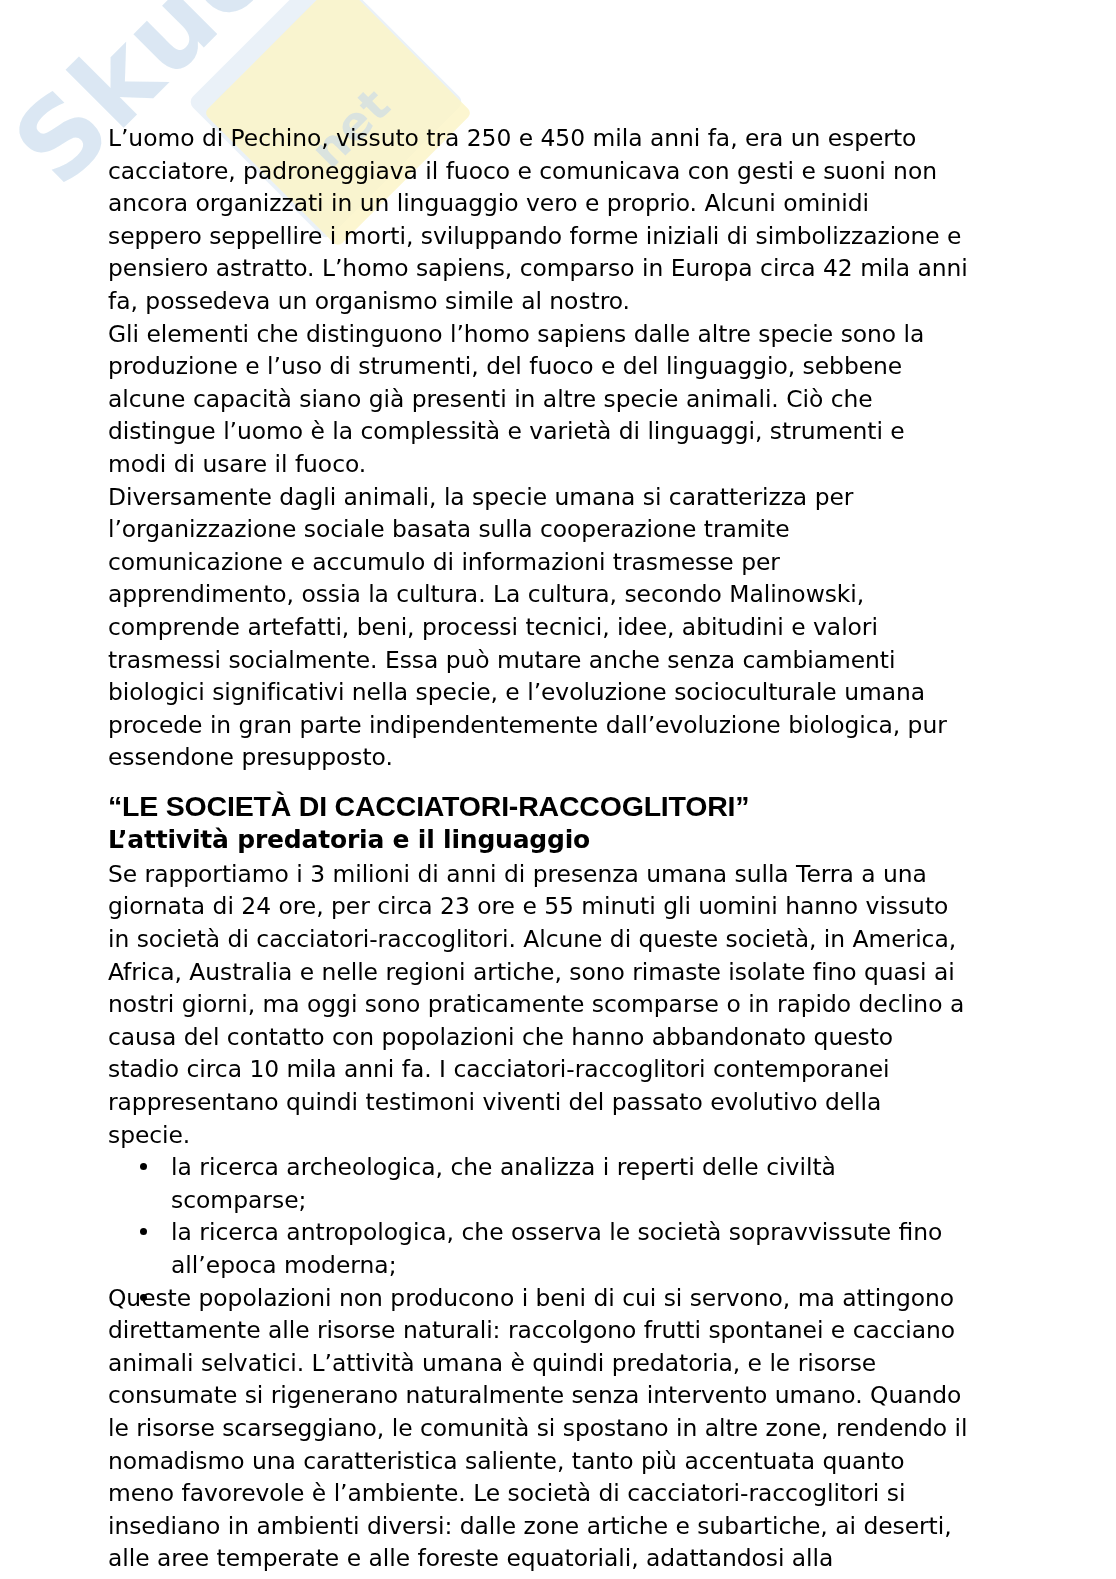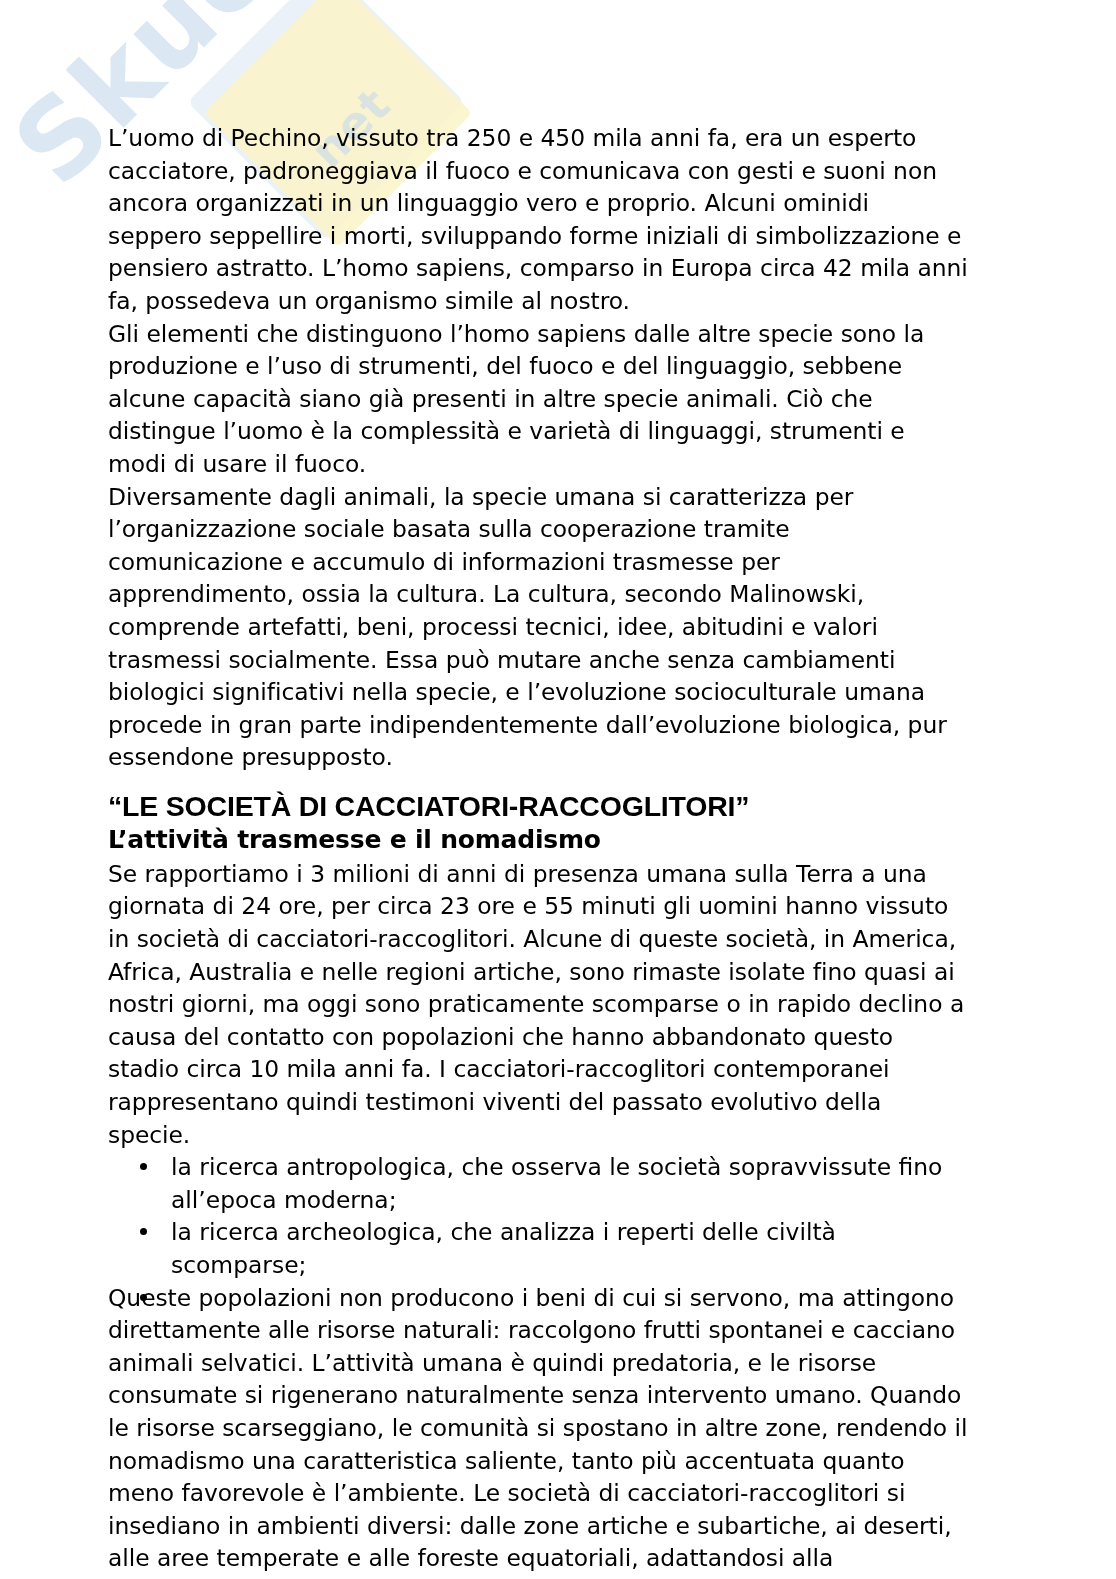--- a/index.html
+++ b/index.html
@@ -152,22 +152,22 @@
   <div class="wm-text-small">net</div>
 </div>
 
 <div id="page">
   <div class="content">
       <p class="para">L’uomo di Pechino, vissuto tra 250 e 450 mila anni fa, era un esperto cacciatore, padroneggiava il fuoco e comunicava con gesti e suoni non ancora organizzati in un linguaggio vero e proprio. Alcuni ominidi seppero seppellire i morti, sviluppando forme iniziali di simbolizzazione e pensiero astratto. L’homo sapiens, comparso in Europa circa 42 mila anni fa, possedeva un organismo simile al nostro.</p>
       <p class="para">Gli elementi che distinguono l’homo sapiens dalle altre specie sono la produzione e l’uso di strumenti, del fuoco e del linguaggio, sebbene alcune capacità siano già presenti in altre specie animali. Ciò che distingue l’uomo è la complessità e varietà di linguaggi, strumenti e modi di usare il fuoco.</p>
       <p class="para">Diversamente dagli animali, la specie umana si caratterizza per l’organizzazione sociale basata sulla cooperazione tramite comunicazione e accumulo di informazioni trasmesse per apprendimento, ossia la cultura. La cultura, secondo Malinowski, comprende artefatti, beni, processi tecnici, idee, abitudini e valori trasmessi socialmente. Essa può mutare anche senza cambiamenti biologici significativi nella specie, e l’evoluzione socioculturale umana procede in gran parte indipendentemente dall’evoluzione biologica, pur essendone presupposto.</p>
       <div class="spacer-sm"></div>
       <h1 class="doc-h1">“LE SOCIETÀ DI CACCIATORI-RACCOGLITORI”</h1>
-      <h2 class="doc-h2">L’attività trasmesse e il nomadismo</h2>
+      <h2 class="doc-h2">L’attività predatoria e il linguaggio</h2>
       <p class="para">Se rapportiamo i 3 milioni di anni di presenza umana sulla Terra a una giornata di 24 ore, per circa 23 ore e 55 minuti gli uomini hanno vissuto in società di cacciatori-raccoglitori. Alcune di queste società, in America, Africa, Australia e nelle regioni artiche, sono rimaste isolate fino quasi ai nostri giorni, ma oggi sono praticamente scomparse o in rapido declino a causa del contatto con popolazioni che hanno abbandonato questo stadio circa 10 mila anni fa. I cacciatori-raccoglitori contemporanei rappresentano quindi testimoni viventi del passato evolutivo della specie.</p>
       <ul class="bullets">
+        <li><span class="bullet-dot"></span><span>la ricerca archeologica, che analizza i reperti delle civiltà scomparse;</span></li>
         <li><span class="bullet-dot"></span><span>la ricerca antropologica, che osserva le società sopravvissute fino all’epoca moderna;</span></li>
-        <li><span class="bullet-dot"></span><span>la ricerca archeologica, che analizza i reperti delle civiltà scomparse;</span></li>
         <li><span class="bullet-dot"></span></li>
       </ul>
       <p class="para">Queste popolazioni non producono i beni di cui si servono, ma attingono direttamente alle risorse naturali: raccolgono frutti spontanei e cacciano animali selvatici. L’attività umana è quindi predatoria, e le risorse consumate si rigenerano naturalmente senza intervento umano. Quando le risorse scarseggiano, le comunità si spostano in altre zone, rendendo il nomadismo una caratteristica saliente, tanto più accentuata quanto meno favorevole è l’ambiente. Le società di cacciatori-raccoglitori si insediano in ambienti diversi: dalle zone artiche e subartiche, ai deserti, alle aree temperate e alle foreste equatoriali, adattandosi alla disponibilità delle risorse.</p>
     </div>
 </div>
 
 </body></html>

